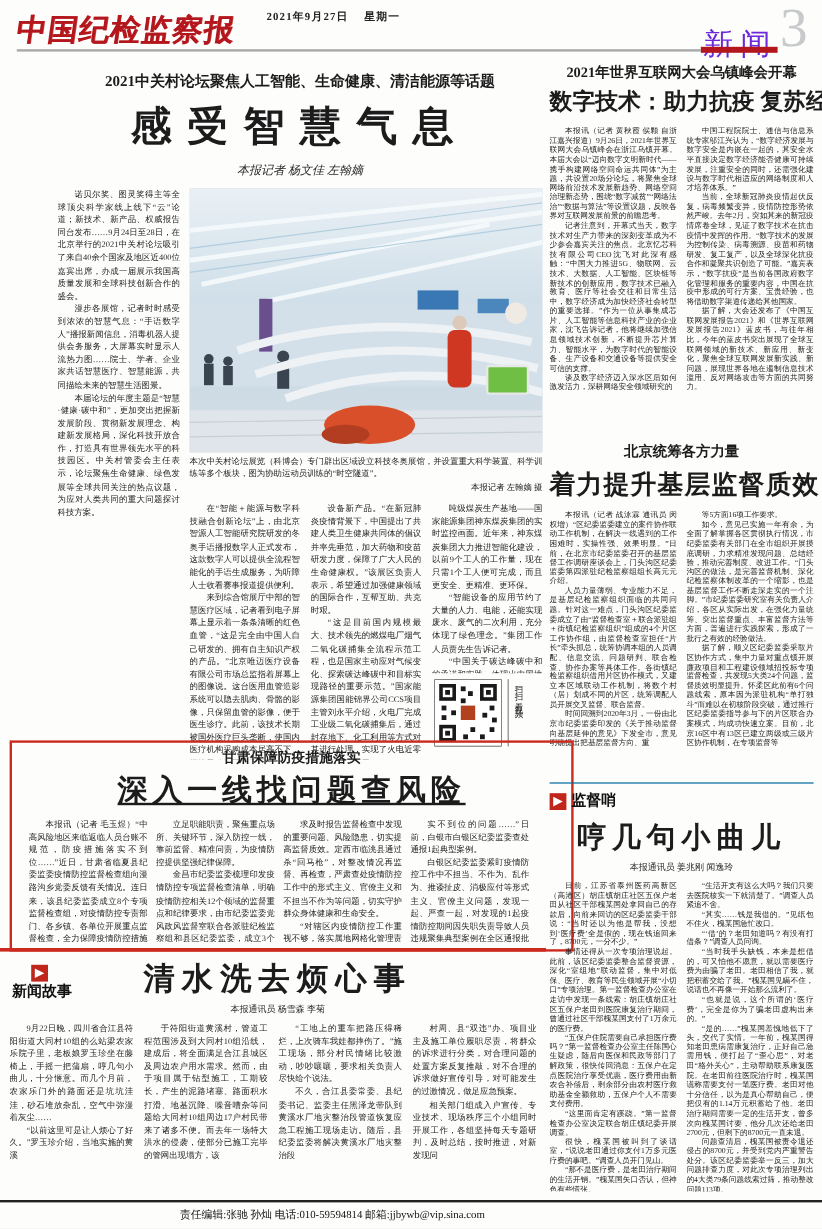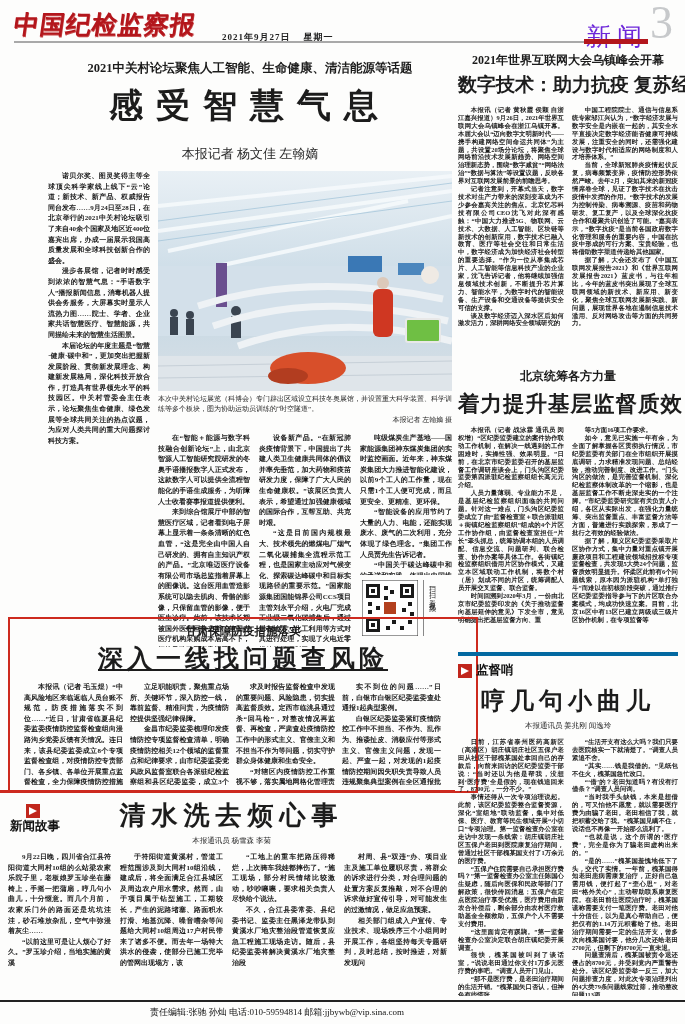--- a/index.html
+++ b/index.html
@@ -1,39 +1,39 @@
 <!DOCTYPE html>
 <html><head>
 <meta charset="utf-8">
 <style>
   html,body{margin:0;padding:0;background:#e9e9e9;}
   .page{position:relative;width:685px;height:1024px;margin:0 auto;background:#fdfdfc;
         font-family:"Liberation Serif","DejaVu Serif",serif;color:#1c1c1c;overflow:hidden;}
   
   .masthead{position:absolute;left:14px;top:8px;font-size:25px;font-weight:bold;color:#b3161c;
             transform:skewX(-8deg);letter-spacing:1px;text-shadow:0.6px 0.6px 0 #c94a4a;}
-  .dateline{position:absolute;left:222px;top:31px;font-size:9px;font-weight:bold;color:#222;letter-spacing:1px;}
+  .dateline{position:absolute;left:222px;top:8px;font-size:9px;font-weight:bold;color:#222;letter-spacing:1px;}
   .section-title{position:absolute;left:586px;top:20px;font-size:25px;letter-spacing:6px;color:#6d28d9;}
   .section-bar{position:absolute;left:584px;top:39px;width:64px;height:5px;background:#b3161c;}
   .page-num{position:absolute;left:650px;top:-4px;font-size:46px;color:#c7c9cb;}
   .header-rule{position:absolute;left:14px;top:41px;width:570px;height:2px;background:#a9a9a9;}
   
   .kicker{font-weight:bold;text-align:center;}
   .headline{font-weight:bold;text-align:center;white-space:nowrap;}
   .byline{text-align:center;color:#2a2a2a;}
   .cols{display:flex;}
   .col{overflow:hidden;text-align:justify;}
-  .col p{margin:0;text-indent:2em;font-weight:bold;}
+  .col p{margin:0;text-indent:2em;}
   .body7{font-size:7px;line-height:10.6px;}
   .body6{font-size:6.4px;line-height:7.9px;}
   
   .main-art{position:absolute;left:48px;top:52px;width:404px;}
   .main-kicker{font-size:12.5px;margin-top:8px;}
   .main-headline{font-size:34px;letter-spacing:13px;margin-top:6px;}
-  .main-byline{font-size:13px;margin-top:16px;}
+  .main-byline{font-size:10px;margin-top:6px;font-style:italic;}
   .main-body{display:flex;margin-top:8px;}
   .main-left{width:102px;height:478px;margin-right:8px;}
   .main-right{width:294px;}
   .photo{width:294px;height:220px;display:block;background:#cfdde8;}
   .caption{font-size:7px;line-height:9.5px;text-align:justify;margin-top:4px;}
   .credit{font-size:7px;text-align:right;margin-top:1px;}
   .under-cols{display:flex;margin-top:8px;}
   .under-col{width:92px;height:214px;margin-right:9px;}
   .under-col:last-child{margin-right:0;}
   .qr-wrap{display:flex;align-items:flex-start;margin-top:5px;margin-left:2px;}
@@ -59,21 +59,21 @@
   .gansu-cols .col{width:99px;height:103px;margin-right:7px;}
   .gansu-cols .col:last-child{margin-right:0;}
   .red-rule{position:absolute;left:0;top:790px;width:455px;height:3px;background:#cd2a1f;}
   
   .sec-label{display:flex;align-items:center;font-family:"Liberation Sans","DejaVu Sans",sans-serif;
              font-weight:bold;font-size:12.5px;color:#111;}
   .label-icon{width:14px;height:14px;background:#c1261c;margin-right:4px;position:relative;flex:none;}
   .label-icon::after{content:"";position:absolute;left:3px;top:3px;width:0;height:0;
                      border-left:8px solid #fff;border-top:4px solid transparent;border-bottom:4px solid transparent;}
   
-  .watchpost{position:absolute;left:458px;top:652px;width:220px;border-top:4px solid #0369a1;padding-top:6px;}
+  .watchpost{position:absolute;left:458px;top:652px;width:220px;border-top:1px solid #0369a1;padding-top:6px;}
   .wp-headline{font-size:24px;letter-spacing:5px;margin-top:6px;}
   .wp-byline{font-size:7.5px;margin-top:4px;}
   .wp-cols{margin-top:7px;}
   .wp-cols .col{height:258px;}
   
   .news-story{position:absolute;left:8px;top:798px;width:447px;}
   .ns-label{position:absolute;left:2px;top:6px;flex-direction:column;}
   .ns-headline{font-size:26px;letter-spacing:6px;}
   .ns-byline{font-size:7.5px;margin-top:3px;}
   .ns-cols{margin-top:6px;}

